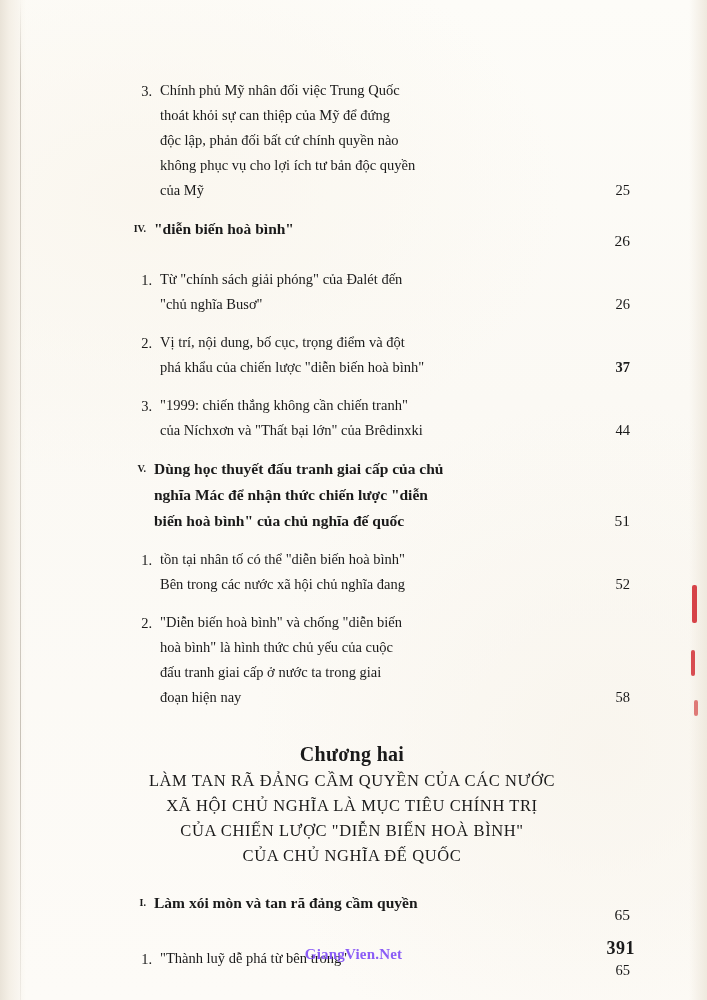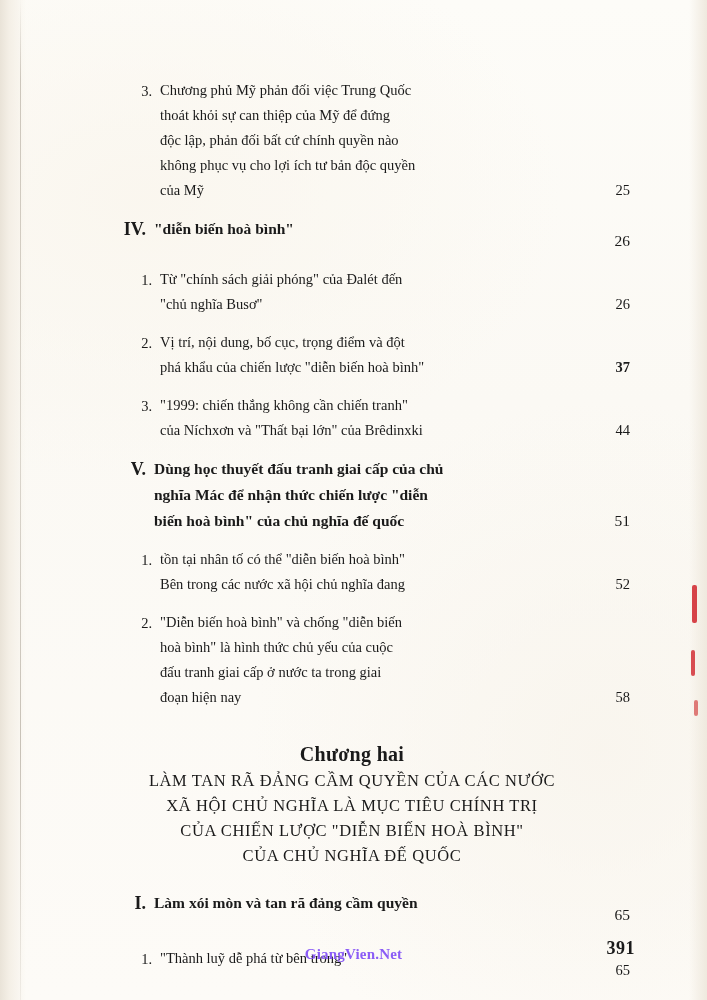--- a/index.html
+++ b/index.html
@@ -85,21 +85,21 @@
     display: flex;
     align-items: flex-start;
     margin-bottom: 13px;
   }
   .entry .num {
     width: 32px;
     flex: 0 0 32px;
     text-align: right;
     padding-right: 9px;
     box-sizing: border-box;
-    font-size: 18px;
+    font-size: 10px;
     line-height: 26px;
   }
   .entry .body {
     flex: 1 1 auto;
   }
   .entry .page {
     width: 56px;
     flex: 0 0 56px;
     text-align: right;
     font-size: 15.5px;
@@ -188,21 +188,21 @@
 <div class="edge-right"></div>
 <div class="red-mark-1"></div>
 <div class="red-mark-2"></div>
 <div class="red-mark-3"></div>
 
 <div class="content">
   <div class="toc" id="toc-root">
       <div class="entry sub">
         <div class="num">3.</div>
         <div class="body">
-          <div class="line">Chương phủ Mỹ phản đối việc Trung Quốc</div>
+          <div class="line">Chính phủ Mỹ nhân đối việc Trung Quốc</div>
           <div class="line">thoát khỏi sự can thiệp của Mỹ để đứng</div>
           <div class="line">độc lập, phản đối bất cứ chính quyền nào</div>
           <div class="line">không phục vụ cho lợi ích tư bản độc quyền</div>
           <div class="line">của Mỹ</div>
         </div>
         <div class="page" style="align-self: flex-end;">25</div>
       </div>
       <div class="entry major">
         <div class="num">IV.</div>
         <div class="body">

